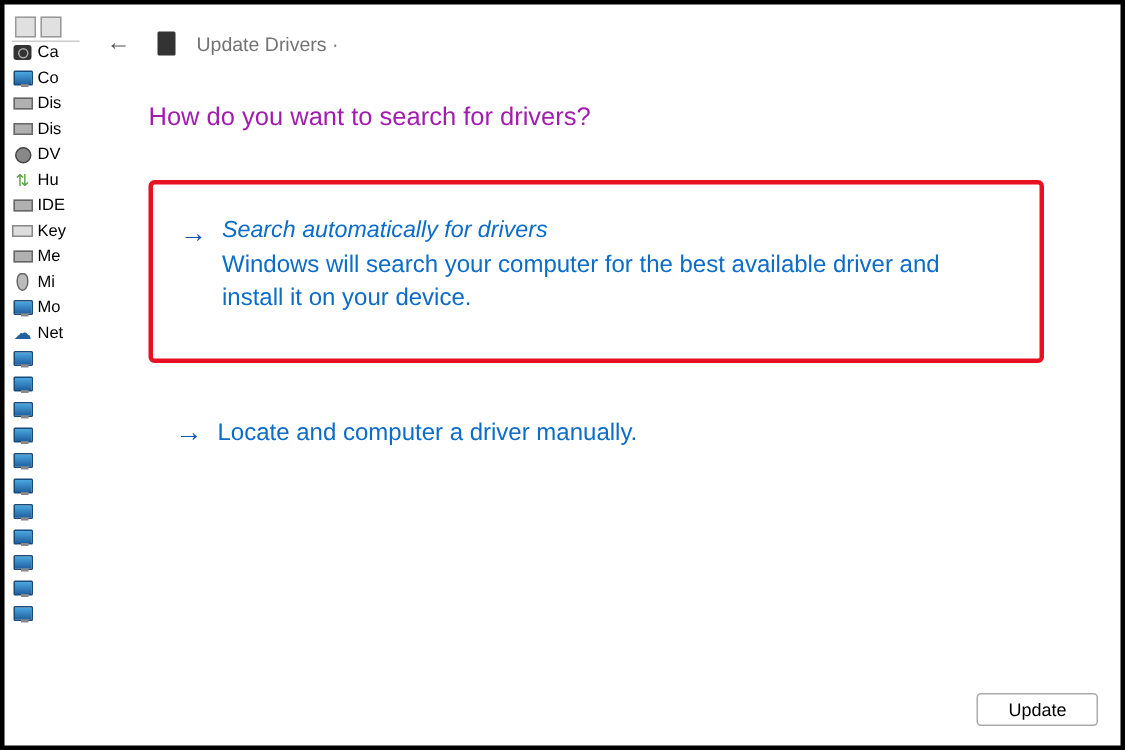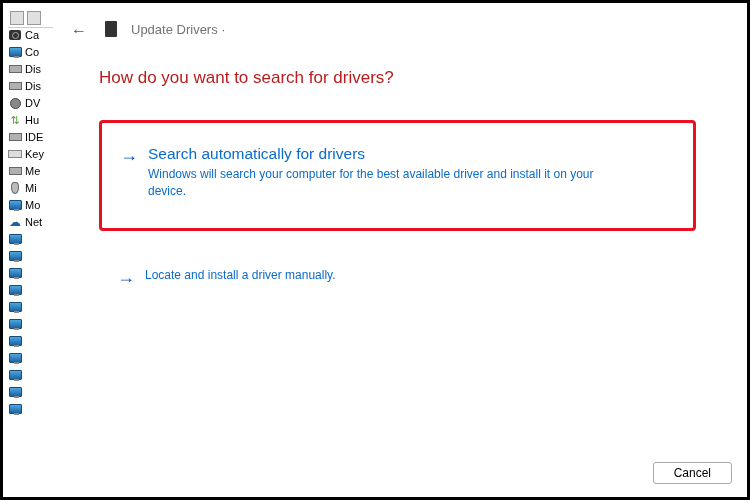--- a/index.html
+++ b/index.html
@@ -68,38 +68,38 @@
     }
     .title-icon {
       width: 12px;
       height: 16px;
       background: #333;
       border-radius: 1px;
     }
     .dialog-title { font-size: 13px; color: #737373; }
     
     .dialog-body { flex: 1; padding: 20px 46px 10px; }
-    .heading { font-size: 17px; color: #b91c1c; margin-bottom: 32px; }
+    .heading { font-size: 17px; color: #a21caf; margin-bottom: 32px; }
     
     .option {
       display: flex;
       gap: 10px;
       padding: 14px 18px;
       cursor: pointer;
     }
     .option.highlighted {
       border: 3px solid #e81123;
       border-radius: 4px;
       margin-bottom: 22px;
       padding: 22px 18px 28px;
     }
     .opt-arrow { color: #0b57b4; font-size: 18px; line-height: 1.2; flex-shrink: 0; }
     .opt-text { flex: 1; }
-    .opt-title { color: #0b6cc9; font-size: 15.5px; margin-bottom: 3px; }
-    .opt-desc { color: #0b6cc9; font-size: 12px; line-height: 1.4; max-width: 480px; }
+    .opt-title { color: #0b6cc9; font-size: 15.5px; margin-bottom: 3px; font-style: italic; }
+    .opt-desc { color: #0b6cc9; font-size: 16px; line-height: 1.4; max-width: 480px; }
     
     .dialog-footer {
       display: flex;
       justify-content: flex-end;
       padding: 8px 10px;
     }
     .cancel-btn {
       background: #fff;
       border: 1px solid #aaa;
       border-radius: 3px;
@@ -255,21 +255,21 @@
       <span class="opt-arrow">→</span>
       <div class="opt-text">
         <div class="opt-title">Search automatically for drivers</div>
         <div class="opt-desc">Windows will search your computer for the best available driver and install it on your device.</div>
       </div>
     </div>
 
     <div class="option">
       <span class="opt-arrow">→</span>
       <div class="opt-text">
-        <div class="opt-desc">Locate and install a driver manually.</div>
+        <div class="opt-desc">Locate and computer a driver manually.</div>
       </div>
     </div>
   </div>
 
   <div class="dialog-footer">
-    <button class="cancel-btn">Cancel</button>
+    <button class="cancel-btn">Update</button>
   </div>
 </div>
 
 </body></html>

